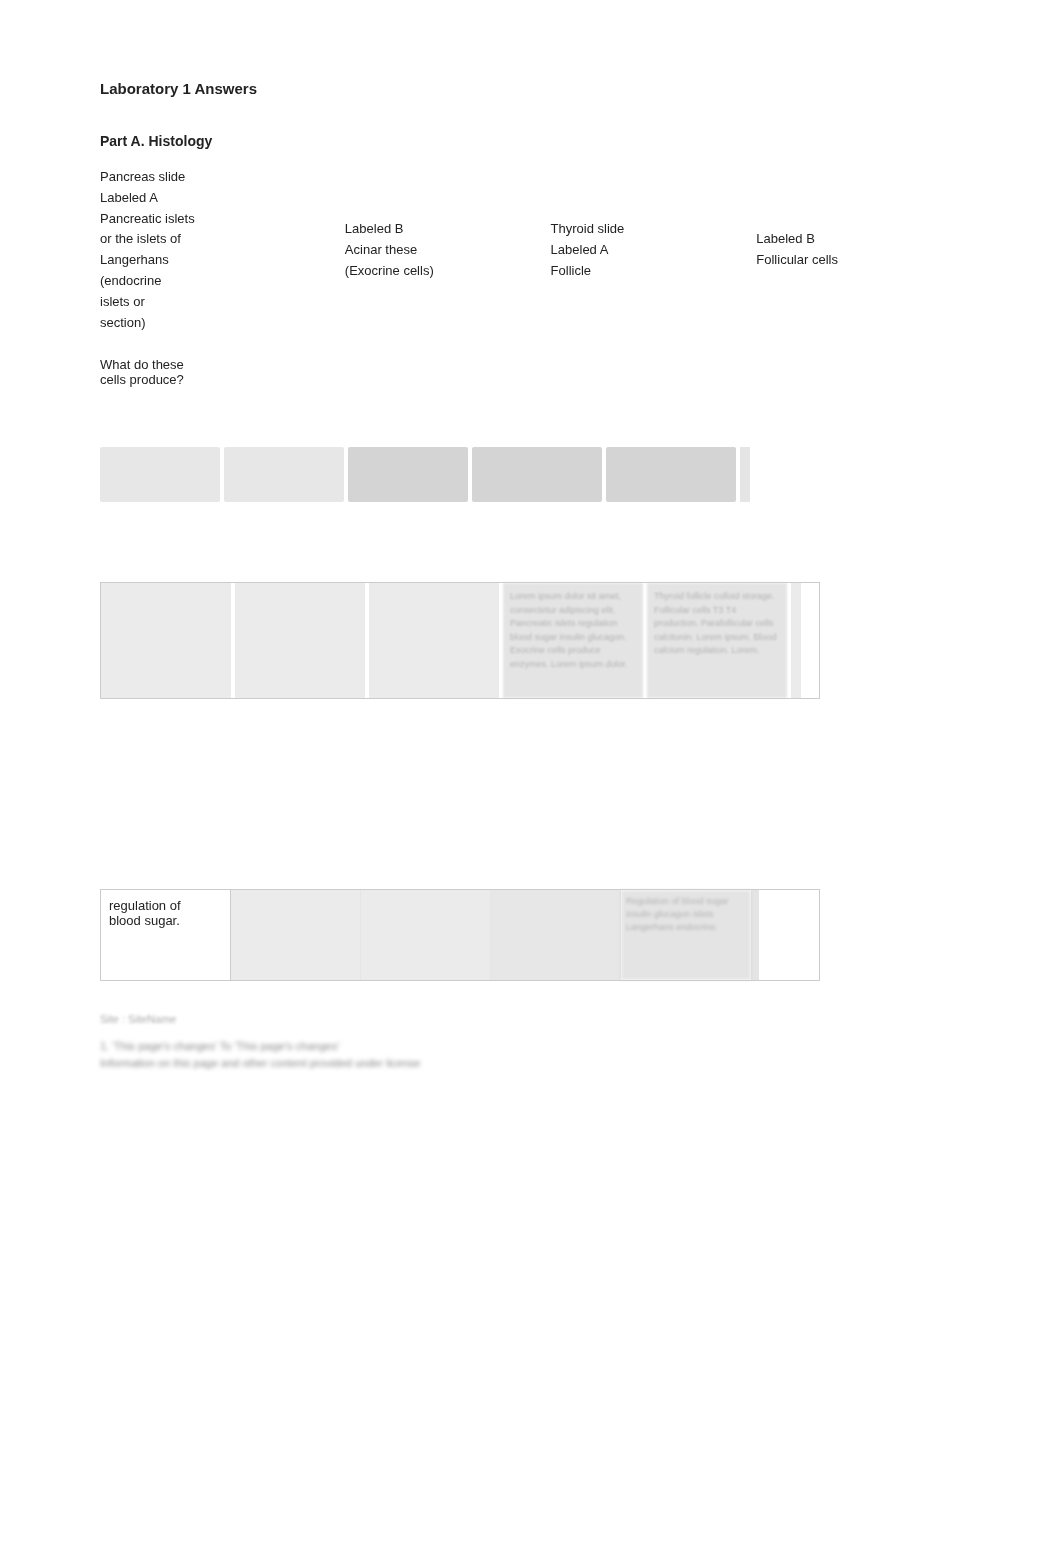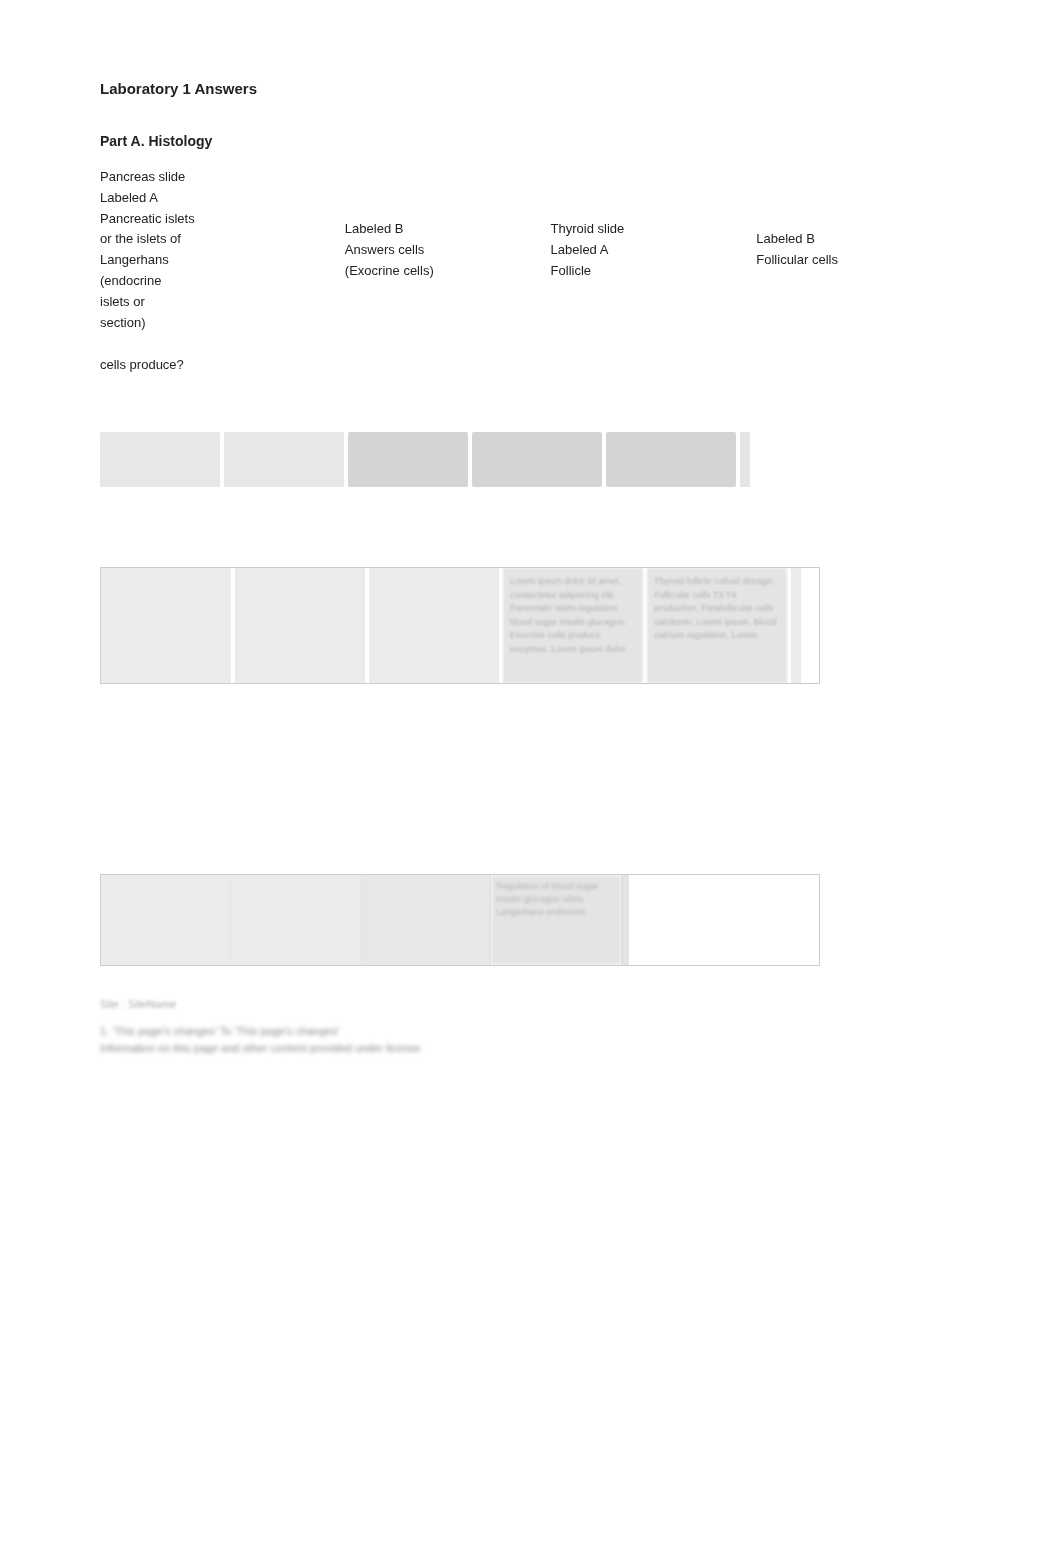--- a/index.html
+++ b/index.html
@@ -107,40 +107,41 @@
         <div>or the islets of</div>
         <div>Langerhans</div>
         <div>(endocrine</div>
         <div>islets or</div>
         <div>section)</div>
       </div>
     </div>
     <div class="col">
       <div class="col-text">
         <div>Labeled B</div>
-        <div>Answers cells</div>
+        <div>Acinar these</div>
         <div>(Exocrine cells)</div>
       </div>
     </div>
     <div class="col">
       <div class="col-text">
         <div>Thyroid slide</div>
         <div>Labeled A</div>
         <div>Follicle</div>
       </div>
     </div>
     <div class="col">
       <div class="col-text">
         <div>Labeled B</div>
         <div>Follicular cells</div>
       </div>
     </div>
   </div>
 
   <div style="margin-top: 10px; margin-bottom: 280px;">
+    <div>What do these</div>
     <div>cells produce?</div>
   </div>
 
   <div style="display:flex; flex-direction:row; gap:4px; width:720px; margin-bottom: 40px; margin-top: -220px;">
     <div class="img-placeholder img-sm" style="width:120px;height:55px;"></div>
     <div class="img-placeholder img-sm" style="width:120px;height:55px;"></div>
     <div class="img-placeholder img-sm" style="width:120px;height:55px;background:#aaa;"></div>
     <div class="img-placeholder img-sm" style="width:130px;height:55px;background:#aaa;"></div>
     <div class="img-placeholder img-sm" style="width:130px;height:55px;background:#aaa;"></div>
     <div style="width:10px;background:#ccc;opacity:0.5;height:55px;"></div>
@@ -159,20 +160,24 @@
     <div style="width:140px;height:115px;background:#c5c5c5;opacity:0.45;padding:7px;font-size:9px;color:#555;line-height:1.5;overflow:hidden;filter:blur(1px);">
       Thyroid follicle colloid storage. Follicular cells T3 T4 production. Parafollicular cells calcitonin. Lorem ipsum. Blood calcium regulation. Lorem.
     </div>
     <div style="width:10px;background:#ccc;opacity:0.4;height:115px;"></div>
   </div>
 
   <div style="height: 180px;"></div>
 
   <div style="display:flex; flex-direction:row; gap:0; width:720px; border:1px solid #ccc;">
 
+    <div style="min-width:130px;padding:8px 8px;font-size:13px;border-right:1px solid #ccc;">
+      <div>regulation of</div>
+      <div>blood sugar.</div>
+    </div>
     <div style="width:130px;height:90px;background:#d8d8d8;opacity:0.5;border-right:1px solid #ccc;"></div>
     <div style="width:130px;height:90px;background:#d8d8d8;opacity:0.5;border-right:1px solid #ccc;"></div>
     <div style="width:130px;height:90px;background:#d0d0d0;opacity:0.5;border-right:1px solid #ccc;"></div>
     <div style="width:130px;height:90px;background:#c5c5c5;opacity:0.45;padding:5px;font-size:9px;color:#555;line-height:1.4;overflow:hidden;filter:blur(1.5px);">
       Regulation of blood sugar insulin glucagon islets Langerhans endocrine.
     </div>
     <div style="width:8px;background:#bbb;opacity:0.4;height:90px;"></div>
   </div>
 
   <div style="margin-top: 30px;">

